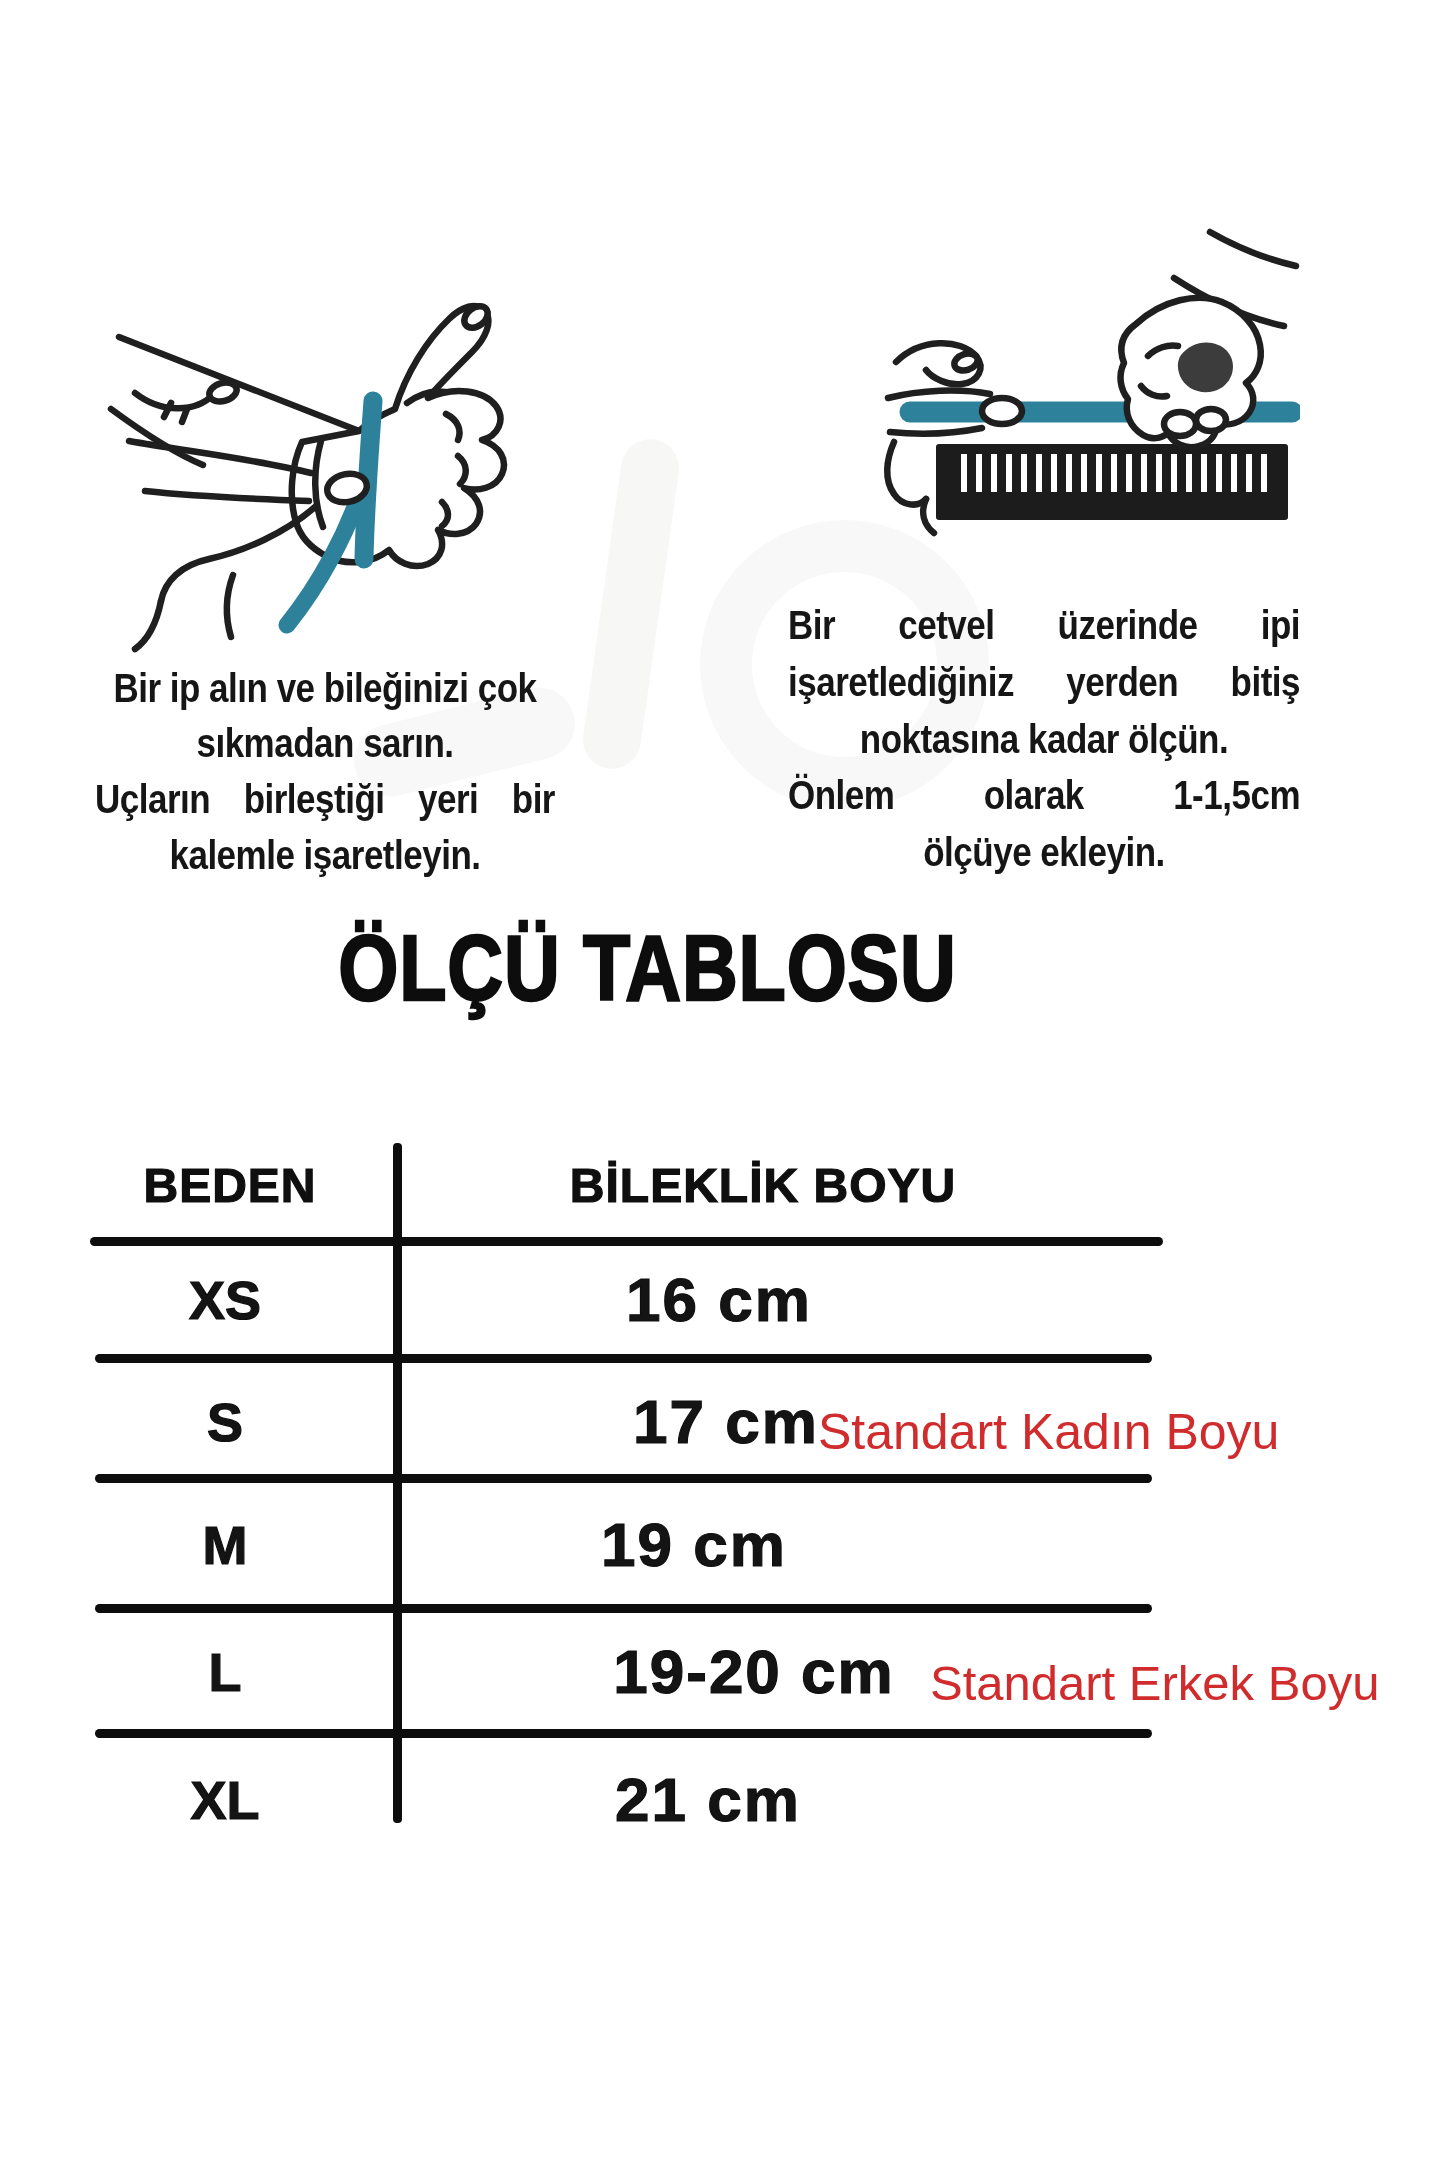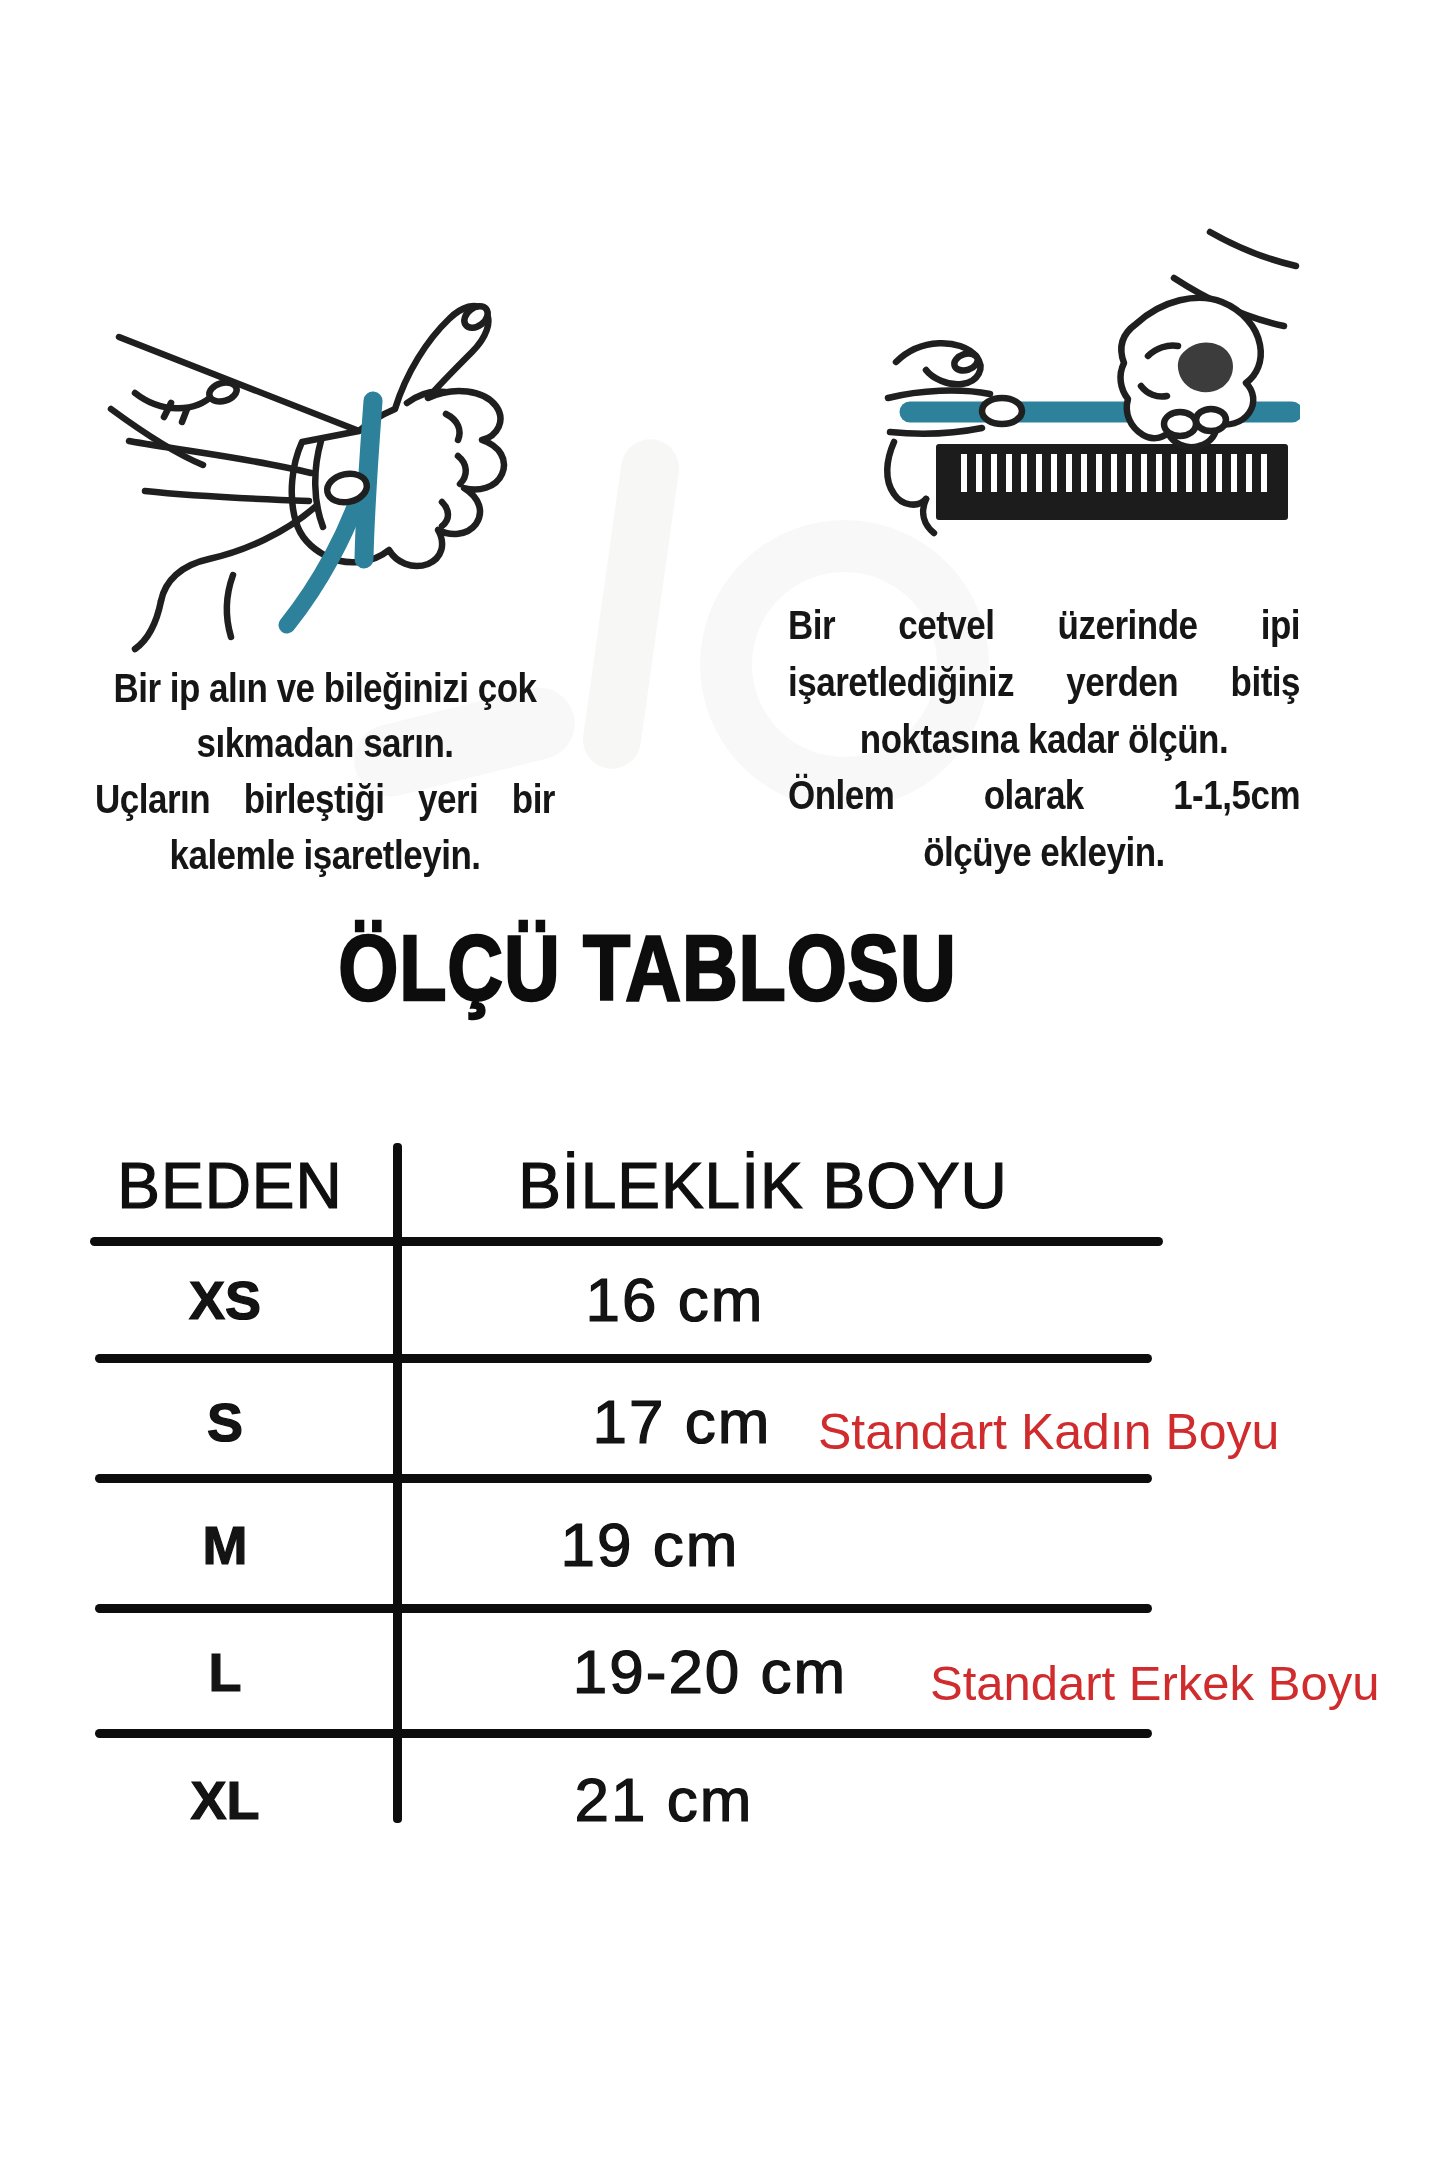--- a/index.html
+++ b/index.html
@@ -29,29 +29,29 @@
 
   
   .vline{position:absolute;left:393px;top:1143px;width:9px;height:680px;background:#0d0d0d;border-radius:4px;}
   .hline{position:absolute;height:9px;background:#0d0d0d;border-radius:5px;}
   .hl0{left:90px;top:1237px;width:1073px;}
   .hl1{left:95px;top:1354px;width:1057px;}
   .hl2{left:95px;top:1474px;width:1057px;}
   .hl3{left:95px;top:1604px;width:1057px;}
   .hl4{left:95px;top:1729px;width:1057px;}
 
-  .th{position:absolute;font-weight:400;font-size:64px;color:#0f0f0f;text-align:center;
+  .th{position:absolute;font-weight:700;font-size:48px;color:#0f0f0f;text-align:center;
       -webkit-text-stroke:1.2px #0f0f0f;letter-spacing:1px;white-space:nowrap;line-height:72px;}
   .th-size{left:95px;top:1150px;width:270px;}
   .th-len{left:402px;top:1150px;width:650px;padding-left:36px;}
 
   .size-label{position:absolute;left:95px;width:260px;text-align:center;
       font-size:54px;font-weight:700;-webkit-text-stroke:1.2px #0f0f0f;line-height:70px;}
-  .val{position:absolute;text-align:center;font-size:62px;font-weight:400;
-      -webkit-text-stroke:1.2px #0f0f0f;letter-spacing:2px;line-height:70px;white-space:nowrap;}
+  .val{position:absolute;text-align:center;font-size:62px;font-weight:700;
+      -webkit-text-stroke:1.2px #0f0f0f;letter-spacing:2px;line-height:70px;white-space:nowrap;margin-left:44px;}
   .r0{top:1265px;} .r1{top:1387px;} .r2{top:1510px;} .r3{top:1637px;} .r4{top:1765px;}
   .v-xs{left:402px;width:546px;}
   .v-s {left:402px;width:560px;}
   .v-m {left:402px;width:496px;}
   .v-l {left:402px;width:616px;}
   .v-xl{left:416px;width:496px;}
 
   .note{position:absolute;font-weight:400;color:#d02c2e;white-space:nowrap;line-height:56px;}
   .note-s{left:818px;top:1404px;font-size:50px;}
   .note-l{left:930px;top:1655px;font-size:49px;}

